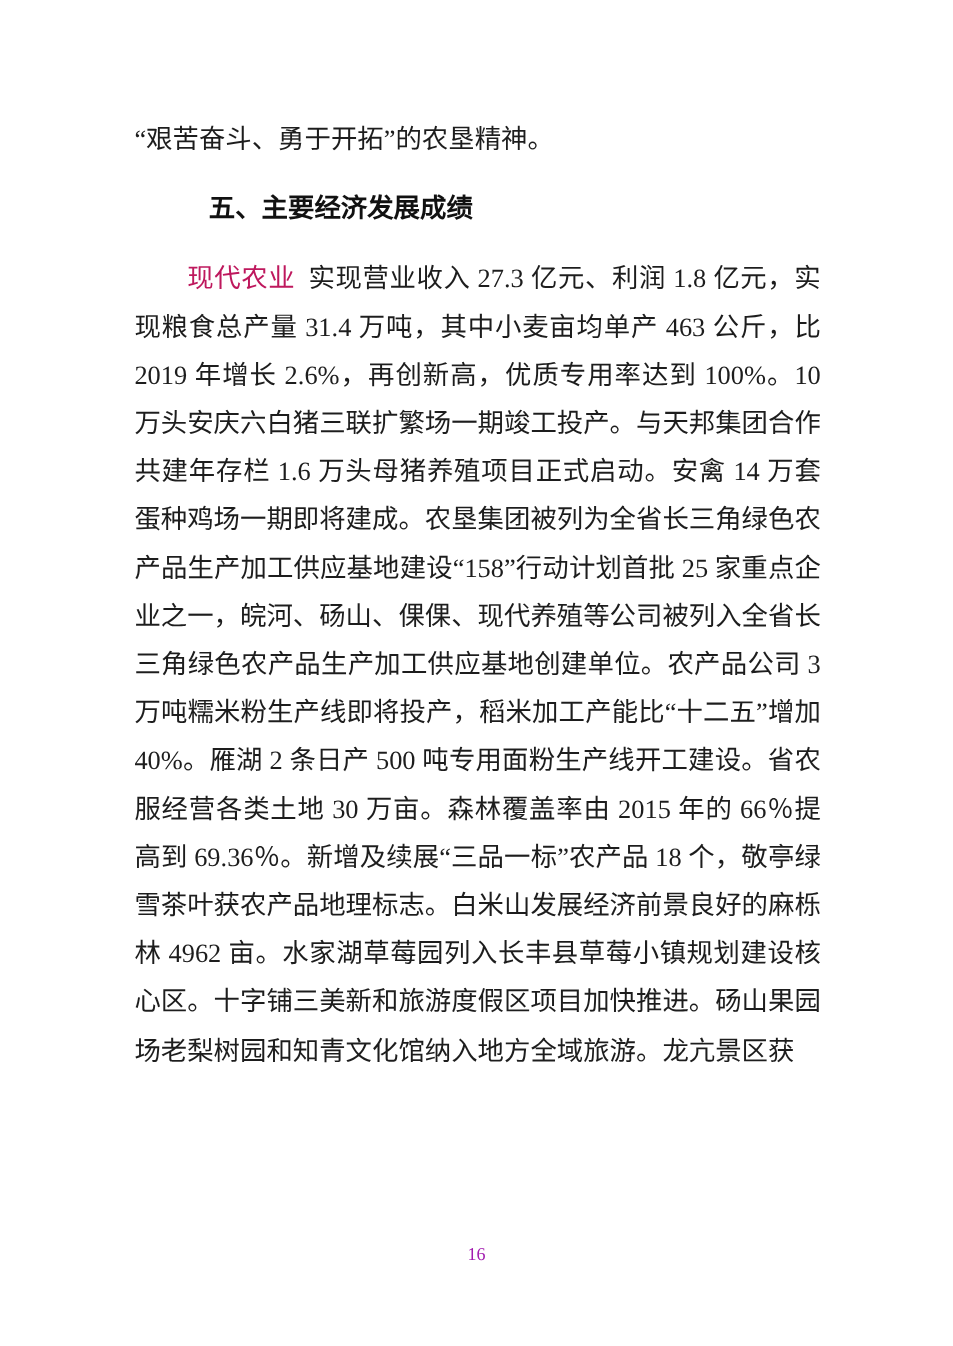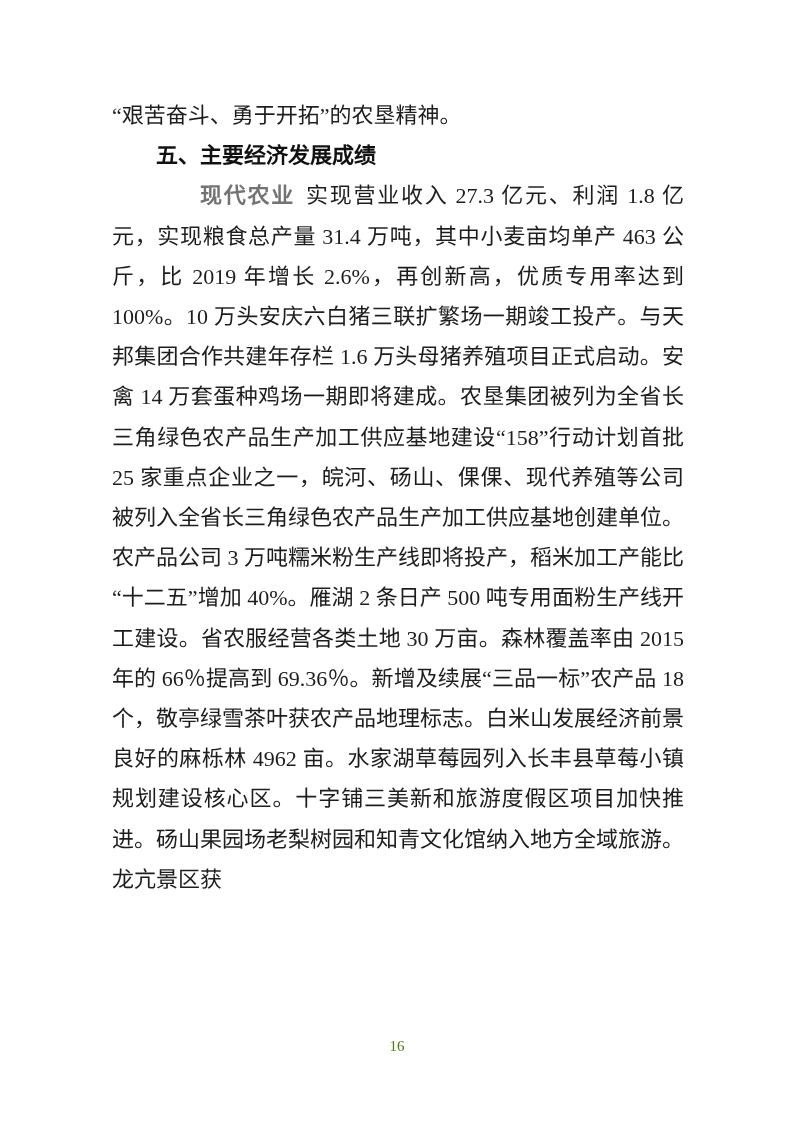--- a/index.html
+++ b/index.html
@@ -27,43 +27,42 @@
     text-align: justify;
   }
   .para {
     margin: 0;
     text-indent: 2em;
   }
   .para.no-indent {
     text-indent: 0;
   }
   .heading {
-    margin: 0;
+    margin: 18px;
     text-indent: 2em;
     font-size: 22px;
     line-height: 40.2px;
     font-weight: 700;
     font-family: "Liberation Sans", "DejaVu Sans", sans-serif;
     color: #111111;
   }
   .bold-lead {
-    font-weight: 700;
+    font-weight: 400;
     font-family: "Liberation Sans", "DejaVu Sans", sans-serif;
-    color: #737373;
+    color: #be185d;
     margin-right: 0.5em;
-    margin-left: 44px;
   }
   .page-number {
     position: absolute;
     left: 0;
     top: 1038px;
     width: 794px;
     text-align: center;
     font-size: 15px;
-    color: #4d7c0f;
+    color: #a21caf;
     font-family: "Liberation Serif", "DejaVu Serif", serif;
   }
 </style>
 </head>
 <body>
 
 <div class="page">
   <div class="content">
     <p class="para no-indent">“艰苦奋斗、勇于开拓”的农垦精神。</p>
     <p class="heading">五、主要经济发展成绩</p>

